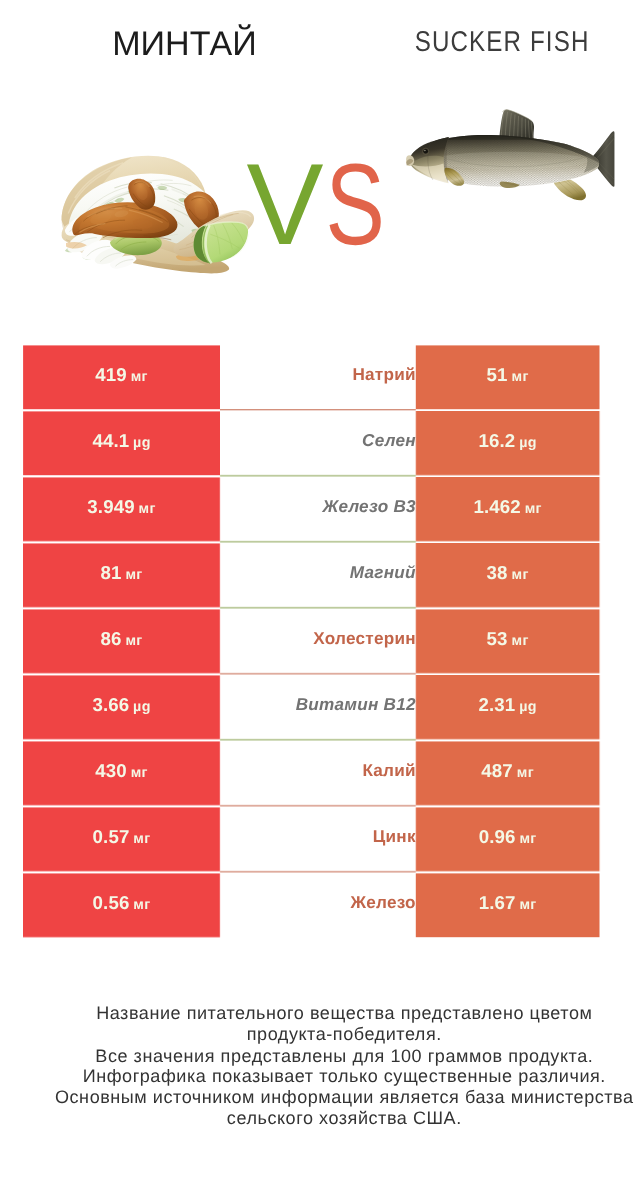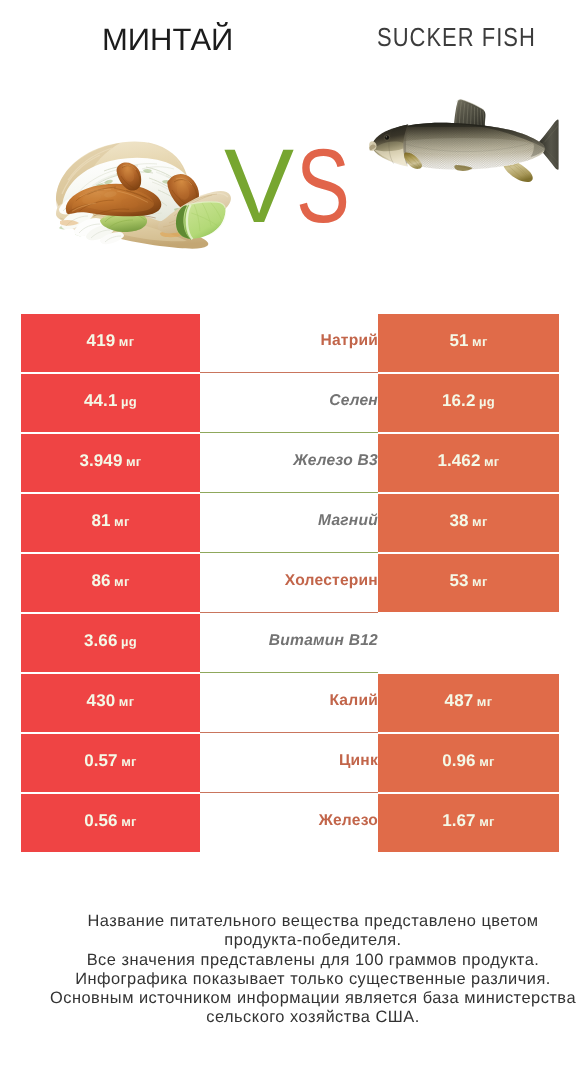--- a/index.html
+++ b/index.html
@@ -29,21 +29,21 @@
   .vs-v,.vs-s{font-size:105px;line-height:75px;display:inline-block;vertical-align:top;}
   .vs-v{color:#77a630;transform:translateZ(0);}
   .vs-s{color:#e1644a;transform:scaleX(0.77) translateZ(0);transform-origin:left top;margin-left:2px;}
 
   
   .table{position:absolute;left:21px;top:314px;width:538px;}
   .row{position:relative;height:60px;}
   .cell{position:absolute;top:0;height:58px;display:flex;align-items:center;justify-content:center;box-sizing:border-box;}
   .cell-l{left:0;width:179px;background:#ef4444;}
   .cell-m{left:179px;width:178px;background:#fff;justify-content:flex-end;}
-  .cell-r{left:357px;width:181px;background:#e06b49;}
+  .cell-r{left:357px;width:167px;background:#e06b49;}
   .val{display:inline-block;color:#f4f8e6;font-size:17px;font-weight:700;white-space:nowrap;letter-spacing:0.1px;position:relative;top:-2.5px;transform:translateZ(0);}
   .val .u{font-size:13px;font-weight:700;padding-left:3.5px;letter-spacing:0.3px;}
   .name{display:inline-block;font-size:15.6px;font-weight:700;white-space:nowrap;letter-spacing:0.22px;position:relative;top:-2.5px;transform:translateZ(0);}
   .name.green{color:#737373;font-style:italic;}
   .name.orange{color:#c2654a;}
   .sep{position:absolute;left:179px;width:178px;height:1px;top:58px;}
   .sep.green{background:#8fa85c;}
   .sep.orange{background:#c9755d;}
 
   
@@ -447,20 +447,23 @@
         </div>
         <div class="sep orange"></div>
       </div>
       <div class="row">
         <div class="cell cell-l">
           <span class="val">3.66<span class="u">µg</span></span>
         </div>
         <div class="cell cell-m">
           <span class="name green">Витамин B12</span>
         </div>
+        <div class="cell cell-r">
+          <span class="val">2.31<span class="u">µg</span></span>
+        </div>
         <div class="sep green"></div>
       </div>
       <div class="row">
         <div class="cell cell-l">
           <span class="val">430<span class="u">мг</span></span>
         </div>
         <div class="cell cell-m">
           <span class="name orange">Калий</span>
         </div>
         <div class="cell cell-r">

